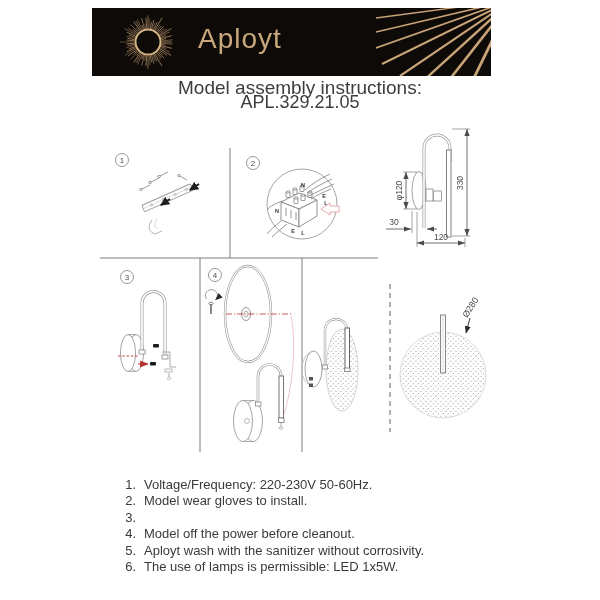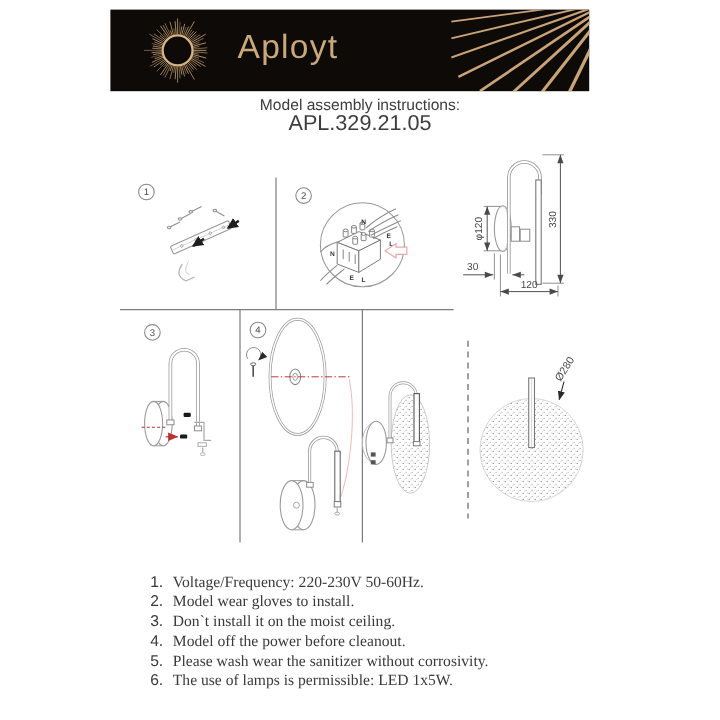--- a/index.html
+++ b/index.html
@@ -13,29 +13,29 @@
     background:#0d0a08;overflow:hidden;display:flex;align-items:center;
   }
   .banner .burst{position:absolute;left:24px;top:2px;}
   .brand{
     position:absolute;left:106px;top:15px;
     font-size:28px;letter-spacing:1px;color:#c9a87c;font-weight:400;
   }
   .corner-rays{position:absolute;right:0;top:0;}
   
   .title-block{position:absolute;left:0;top:80px;width:600px;text-align:center;}
-  .title-line{font-size:13px;line-height:15px;color:#3d3d3d;}
+  .title-line{font-size:19px;line-height:15px;color:#3d3d3d;}
   .model-line{font-size:18px;line-height:15px;color:#3d3d3d;}
   
   .diagram{position:absolute;left:90px;top:112px;width:420px;height:350px;}
   
   .instructions{position:absolute;left:118px;top:477px;width:400px;}
   .inst-row{display:flex;font-size:13px;line-height:16.4px;color:#3a3a3a;}
   .inst-row .num{width:18px;text-align:right;margin-right:8px;flex:0 0 auto;}
-  .inst-row .txt{white-space:nowrap;font-family:Liberation Serif, serif;}
+  .inst-row .txt{white-space:nowrap;}
 </style>
 </head>
 <body>
 
 <div class="page">
 
   <div class="banner">
     <svg class="burst" width="64" height="64" viewBox="0 0 64 64">
       <g id="burst-rays" stroke="#c9a274" stroke-width="0.7">
           <line x1="45.50" y1="32.00" x2="56.00" y2="32.00" opacity="1.00"></line>
@@ -387,29 +387,28 @@
     <div class="inst-row">
       <span class="num">1.</span>
       <span class="txt">Voltage/Frequency: 220-230V 50-60Hz.</span>
     </div>
     <div class="inst-row">
       <span class="num">2.</span>
       <span class="txt">Model wear gloves to install.</span>
     </div>
     <div class="inst-row">
       <span class="num">3.</span>
-      <span class="txt">Don`t install it on the moist ceiling.</span>
     </div>
     <div class="inst-row">
       <span class="num">4.</span>
       <span class="txt">Model off the power before cleanout.</span>
     </div>
     <div class="inst-row">
       <span class="num">5.</span>
-      <span class="txt">Please wash wear the sanitizer without corrosivity.</span>
+      <span class="txt">Aployt wash with the sanitizer without corrosivity.</span>
     </div>
     <div class="inst-row">
       <span class="num">6.</span>
       <span class="txt">The use of lamps is permissible: LED 1x5W.</span>
     </div>
   </div>
 
 </div>
 
 </body></html>

